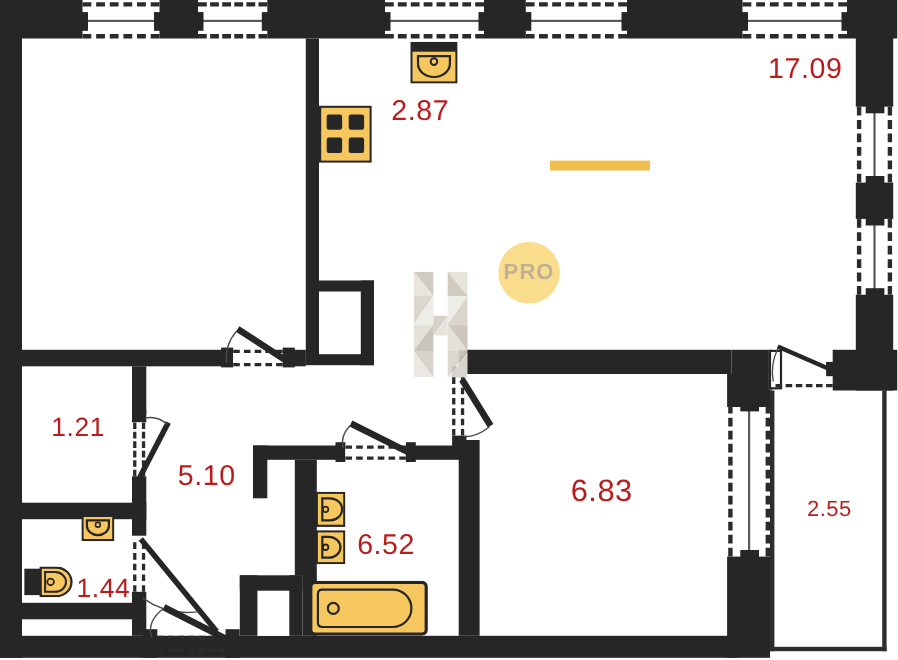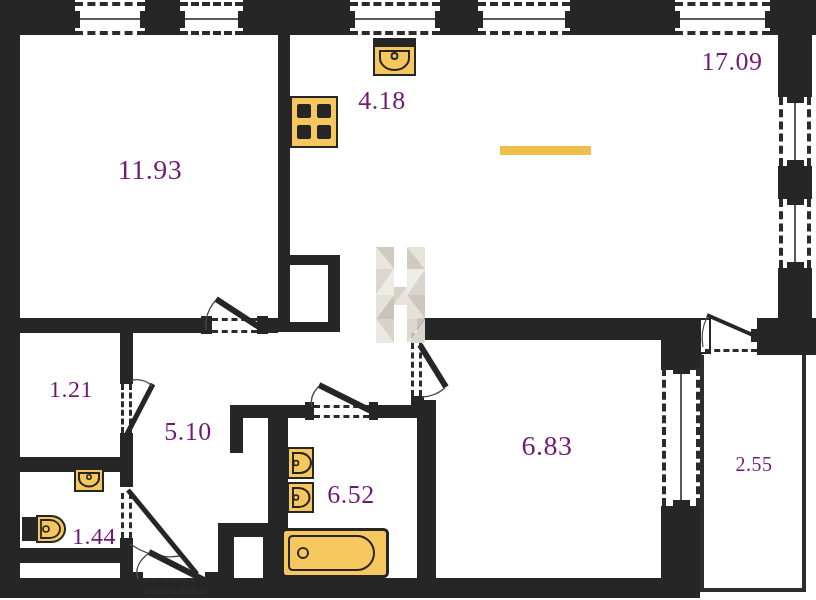--- a/index.html
+++ b/index.html
@@ -1,20 +1,20 @@
 <!DOCTYPE html>
 <html><head>
 <meta charset="utf-8">
 <style>
   html,body{margin:0;padding:0;background:#fff;}
   #plan{position:relative;width:816px;height:600px;background:#fff;overflow:hidden;
         font-family:"Liberation Sans",sans-serif;}
   .wall{position:absolute;background:#262626;}
-  .label{position:absolute;transform:translate(-50%,-50%);color:#701a75;
-         font-size:26px;white-space:nowrap;letter-spacing:0.5px;font-family:Liberation Serif, serif;}
+  .label{position:absolute;transform:translate(-50%,-50%);color:#b91c1c;
+         font-size:26px;white-space:nowrap;letter-spacing:0.5px;}
   .label.sm{font-size:24px;}
   .label.total{font-size:34px;font-weight:700;letter-spacing:0;}
   .accent-bar{position:absolute;left:500px;top:146px;width:91px;height:9px;background:#F0BE4A;}
   .pro{position:absolute;left:453px;top:220px;width:56px;height:56px;border-radius:50%;
        background:#F9DD8D;display:flex;align-items:center;justify-content:center;
        color:#BDB094;font-size:20px;font-weight:700;letter-spacing:1px;}
   
   .win-h{position:absolute;top:2px;height:33px;box-sizing:border-box;
          border-top:4px dashed #2b2b2b;border-bottom:4px dashed #2b2b2b;}
   .win-h::before{content:"";position:absolute;left:0;right:0;top:50%;height:2px;margin-top:-1px;background:#5a5a5a;}
@@ -245,24 +245,26 @@
     <polygon points="31,22 49,22 31,48" fill="#EDEAE4"></polygon>
     <polygon points="49,22 49,48 31,48" fill="#D6D1C7"></polygon>
     <polygon points="31,48 49,48 49,72" fill="#C8C2B6"></polygon>
     <polygon points="31,48 31,72 49,72" fill="#E2DED5"></polygon>
     <polygon points="31,72 49,72 31,96" fill="#D9D4CA"></polygon>
     <polygon points="49,72 49,96 31,96" fill="#EBE8E1"></polygon>
     <polygon points="18,40 31,40 18,58" fill="#D2CDC2"></polygon>
     <polygon points="31,40 31,58 18,58" fill="#E6E2DA"></polygon>
   </svg>
 
+  <div class="pro">
+      <span>PRO</span>
+    </div>
   <div class="accent-bar"></div>
 
-  <div class="label" style="left:150px;top:170px;font-size:28px;">11.93</div>
-  <div class="label" style="left:382px;top:101px;">4.18</div>
+  <div class="label" style="left:382px;top:101px;">2.87</div>
   <div class="label" style="left:732px;top:62px;">17.09</div>
   <div class="label sm" style="left:71px;top:389px;">1.21</div>
   <div class="label" style="left:188px;top:432px;">5.10</div>
   <div class="label" style="left:351px;top:495px;">6.52</div>
   <div class="label sm" style="left:94px;top:536px;">1.44</div>
   <div class="label" style="left:547px;top:446px;font-size:28px;">6.83</div>
   <div class="label" style="left:754px;top:464px;font-size:20px;">2.55</div>
 
 </div>
 

